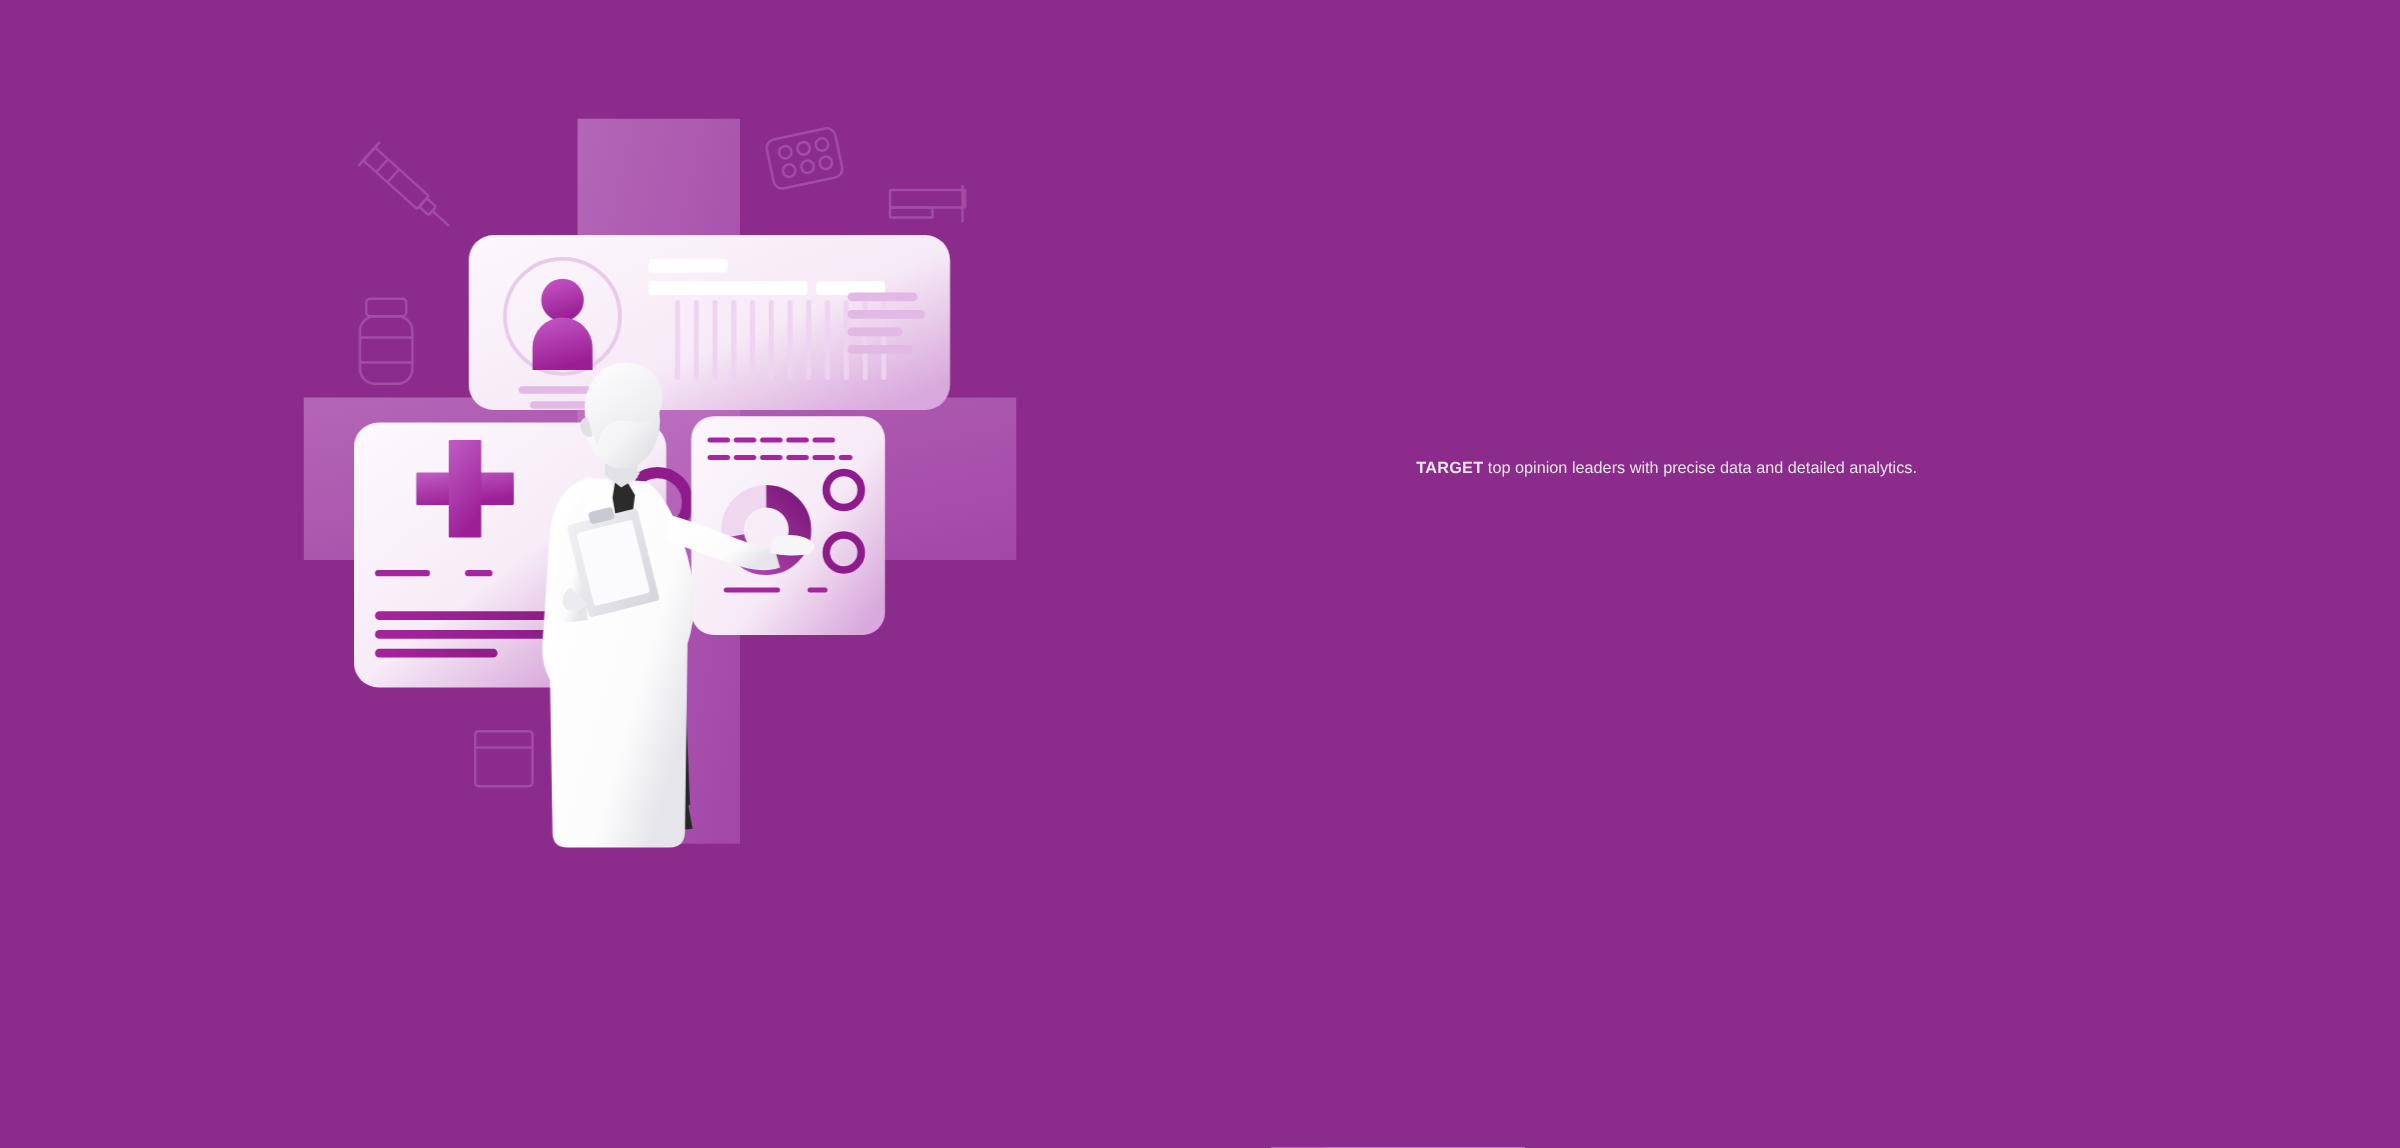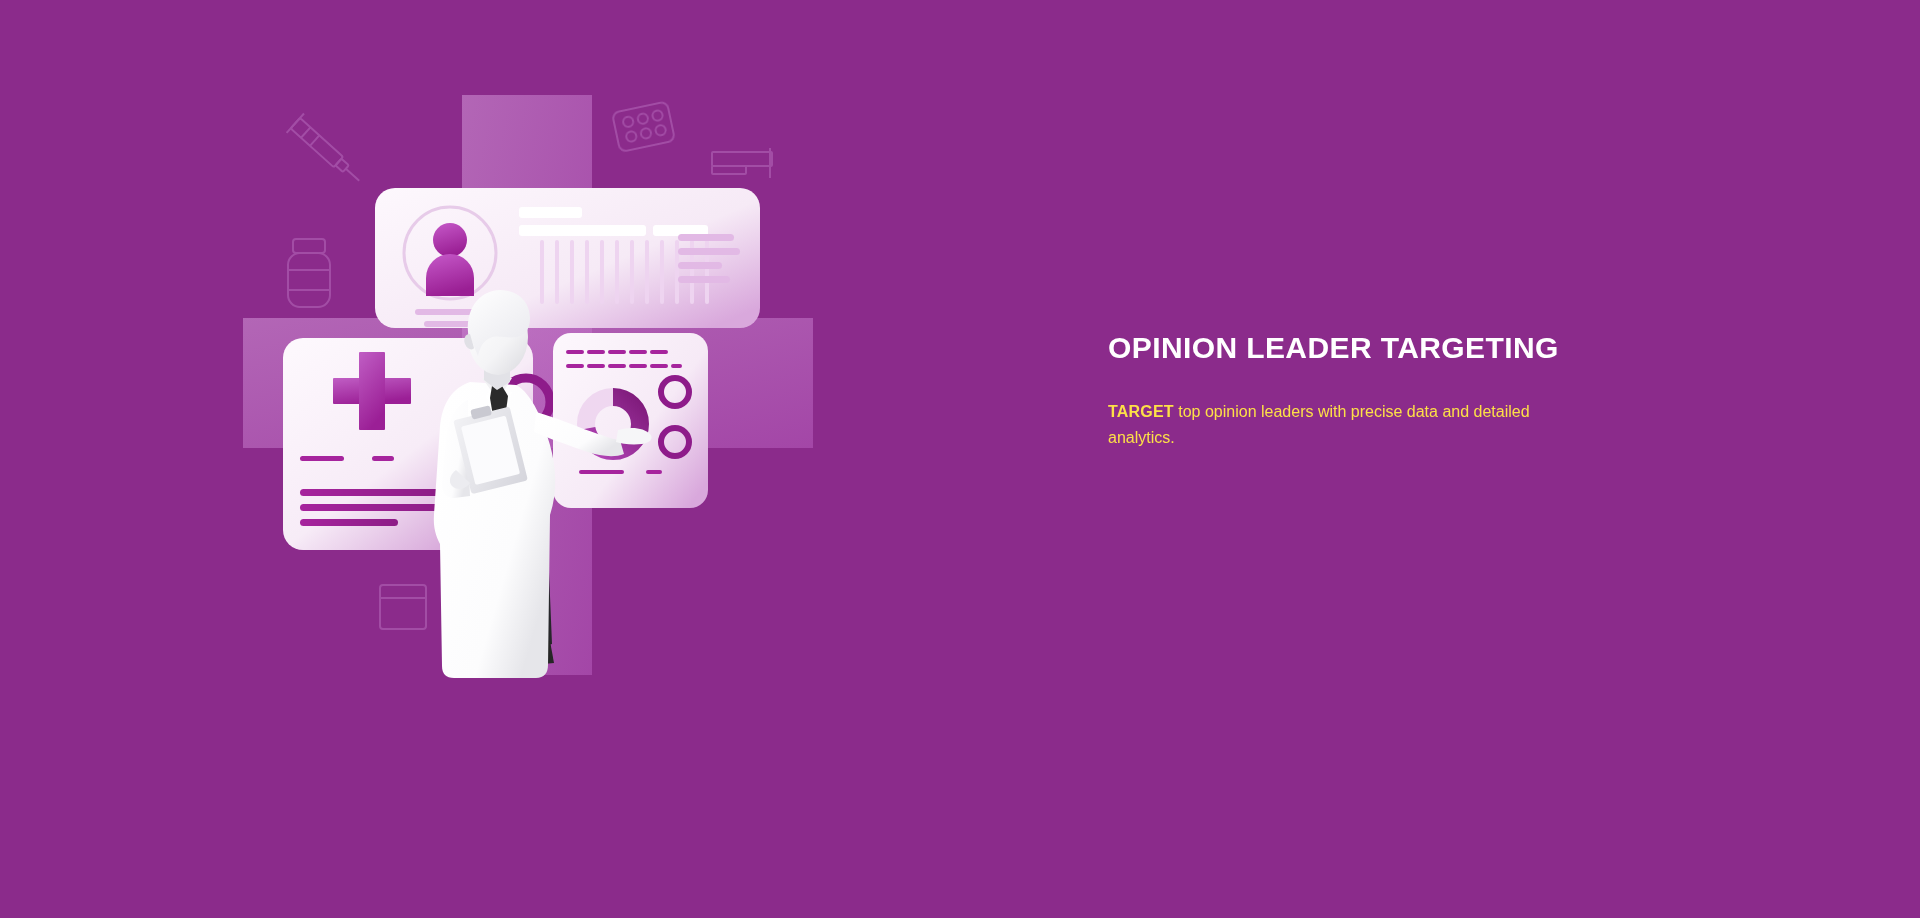--- a/index.html
+++ b/index.html
@@ -34,25 +34,26 @@
   #headline {
     color: #ffffff;
     font-size: 30px;
     font-weight: bold;
     letter-spacing: 0.4px;
     line-height: 1.2;
     white-space: nowrap;
   }
   #body-copy {
     margin-top: 33px;
-    color: #fde047;
-    font-size: 16px;
+    color: #e5e5e5;
+    font-size: 13px;
     line-height: 1.62;
     font-weight: 400;
     max-width: 470px;
+    margin-left: 25px;
   }
   #body-copy .lead {
     font-weight: bold;
     letter-spacing: 0.2px;
   }
 </style>
 </head>
 <body>
 
 <div id="stage">
@@ -310,19 +311,18 @@
           <rect x="462" y="412" width="58" height="76" rx="3" fill="url(#gClip)"></rect>
           <rect x="468" y="420" width="46" height="60" rx="2" fill="#fbfbfd"></rect>
           <rect x="481" y="406" width="20" height="10" rx="3" fill="#c9c9d1"></rect>
         </g>
         <path d="M456 470 c-6 4 -8 12 -4 16 c5 5 14 3 18 -3 z" fill="#ececf0"></path>
       </g>
     </svg>
   </div>
 
   <div id="copy">
-    <div id="headline">OPINION LEADER TARGETING</div>
     <div id="body-copy">
       <span class="lead">TARGET</span><span>  top opinion leaders with precise data and detailed analytics.</span>
     </div>
   </div>
 
 </div>
 
 </body></html>

